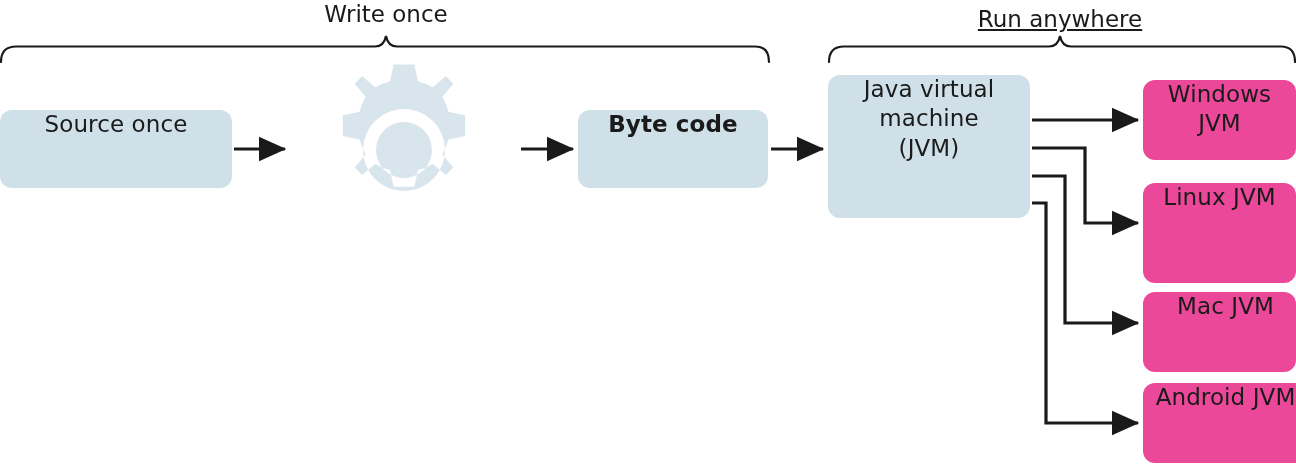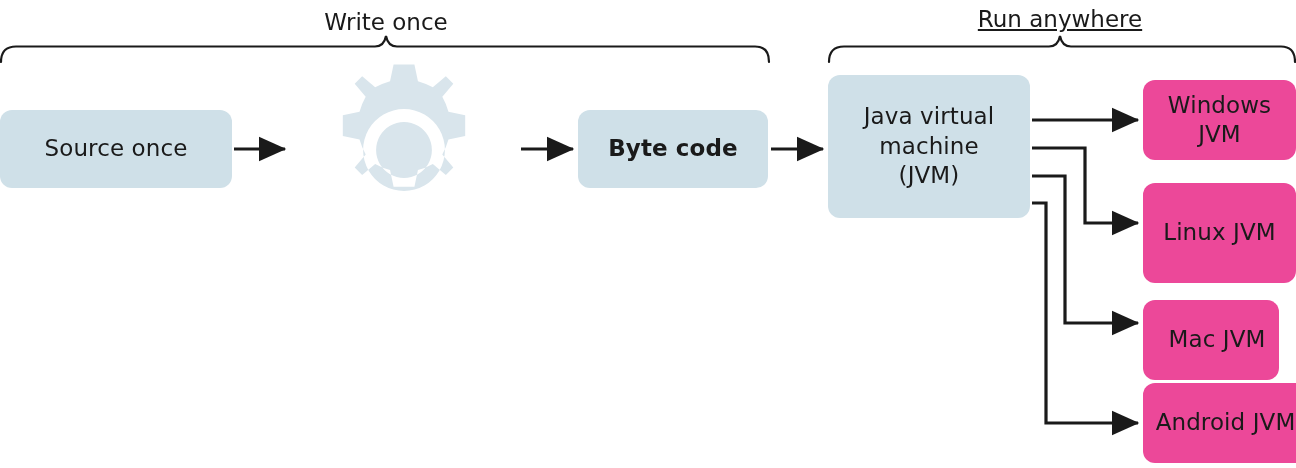--- a/index.html
+++ b/index.html
@@ -22,21 +22,21 @@
     left: 0;
     top: 0;
     width: 1296px;
     height: 468px;
     pointer-events: none;
   }
   .node {
     position: absolute;
     box-sizing: border-box;
     display: flex;
-    align-items: center;
+    align-items: flex-start;
     justify-content: center;
     text-align: center;
     border-radius: 12px;
     color: #1a1a1a;
     font-size: 23px;
     line-height: 1.28;
     letter-spacing: 0.1px;
     z-index: 3;
   }
   .node.blue  { background: #cfe0e8; }
@@ -102,21 +102,21 @@
       <path d="M1032,120 L1138,120" marker-end="url(#ah)"></path>
 
       <path d="M1032,148 L1085,148 L1085,223 L1138,223" marker-end="url(#ah)"></path>
 
       <path d="M1032,176 L1065,176 L1065,323 L1138,323" marker-end="url(#ah)"></path>
 
       <path d="M1032,203 L1046,203 L1046,423 L1138,423" marker-end="url(#ah)"></path>
     </g>
   </svg>
 
-  <div class="brace-text" style="left:286px; top:1px; width:200px;margin-top:8px;">Write once</div>
+  <div class="brace-text" style="left:286px; top:1px; width:200px;">Write once</div>
   <div class="brace-text" style="left:950px; top:6px; width:220px;text-decoration:underline;">Run anywhere</div>
 
   <div class="node blue" style="left:0px; top:110px; width:232px; height:78px;">
     <span class="label">Source once</span>
   </div>
 
 
   <div class="node blue" style="left:578px; top:110px; width:190px; height:78px;font-weight:bold;">
     <span class="label">Byte code</span>
   </div>
@@ -128,21 +128,21 @@
   </div>
 
   <div class="node pink" style="left:1143px; top:80px; width:153px; height:80px;">
     <span class="label">Windows JVM</span>
   </div>
 
   <div class="node pink" style="left:1143px; top:183px; width:153px; height:100px;">
     <span class="label">Linux JVM</span>
   </div>
 
-  <div class="node pink" style="left:1143px; top:300px; width:136px; height:80px;padding-left:12px;">
+  <div class="node pink" style="left:1143px; top:292px; width:153px; height:80px;padding-left:12px;">
     <span class="label">Mac JVM</span>
   </div>
 
   <div class="node pink" style="left:1143px; top:383px; width:165px; height:80px;">
     <span class="label">Android JVM</span>
   </div>
 
 </div>
 
 </body></html>

